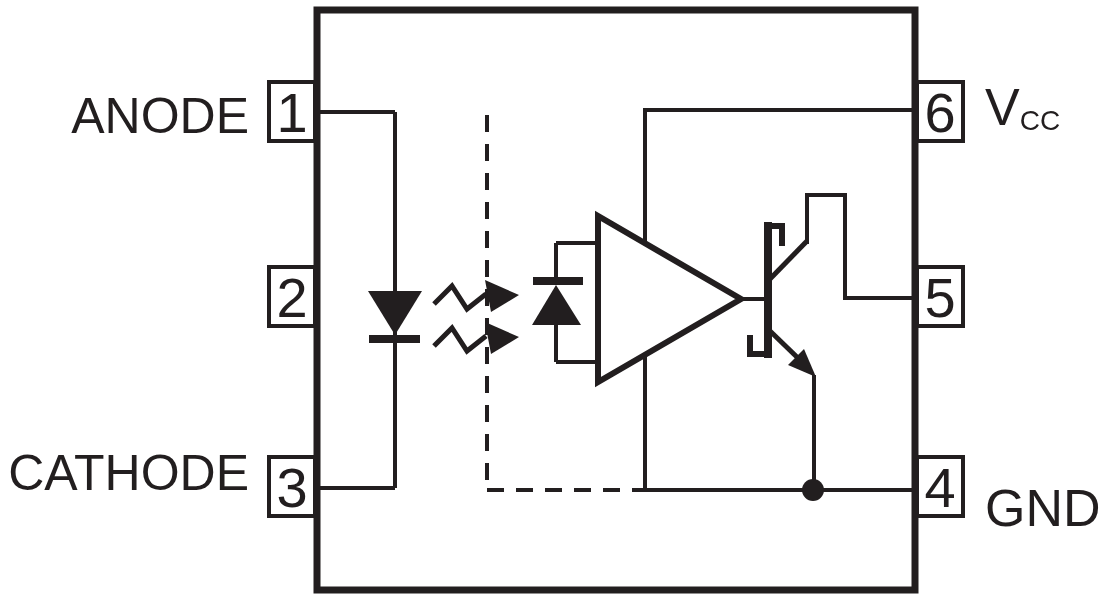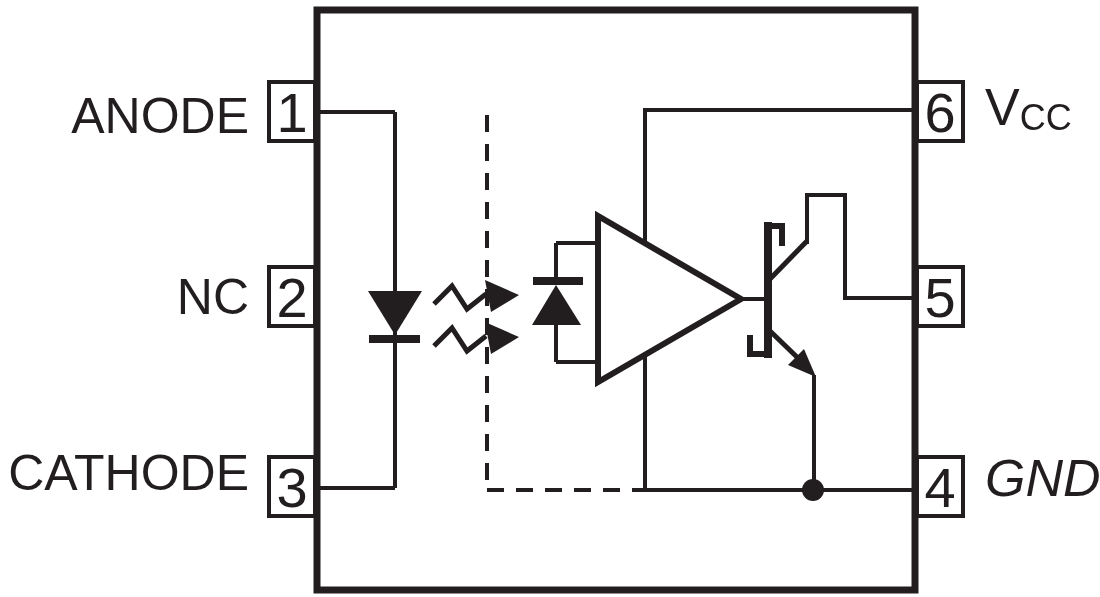--- a/index.html
+++ b/index.html
@@ -44,21 +44,21 @@
     text-align: right;
   }
   .pin-label-right {
     position: absolute;
     left: 985px;
     font-size: 52px;
     line-height: 52px;
     white-space: nowrap;
   }
   .sub {
-    font-size: 36px;
+    font-size: 28px;
     position: relative;
     top: 5px;
     text-align: right;
   }
 </style>
 </head>
 <body>
 
 <div id="stage">
 
@@ -128,23 +128,22 @@
     <span>6</span>
   </div>
   <div class="pin-box" style="left:915px; top:265px;">
     <span>5</span>
   </div>
   <div class="pin-box" style="left:915px; top:455px;">
     <span>4</span>
   </div>
 
   <div class="pin-label-left" style="top:91px;">ANODE</div>
-  <div class="pin-label-left" style="top:272px;">NC</div>
   <div class="pin-label-left" style="top:448px;">CATHODE</div>
 
   <div class="pin-label-right" style="top:81px;">
     <span>V</span><span class="sub">CC</span>
   </div>
-  <div class="pin-label-right" style="top:452px;font-style:italic;">
+  <div class="pin-label-right" style="top:482px;">
     <span>GND</span><span class="sub"></span>
   </div>
 
 </div>
 
 </body></html>

